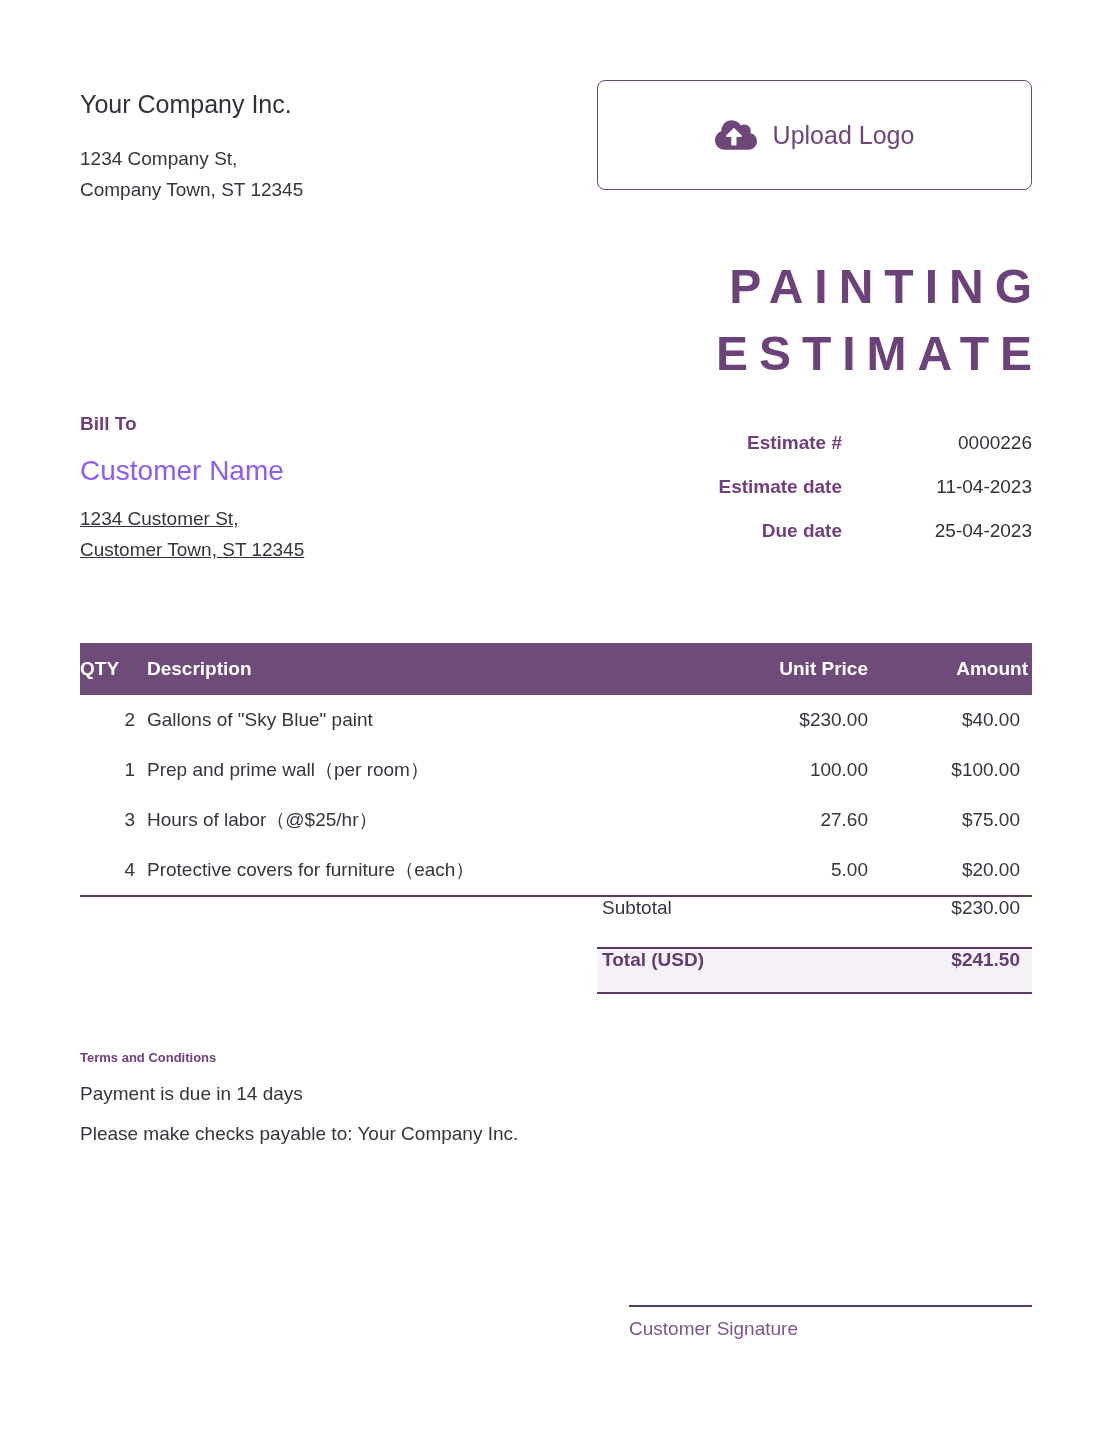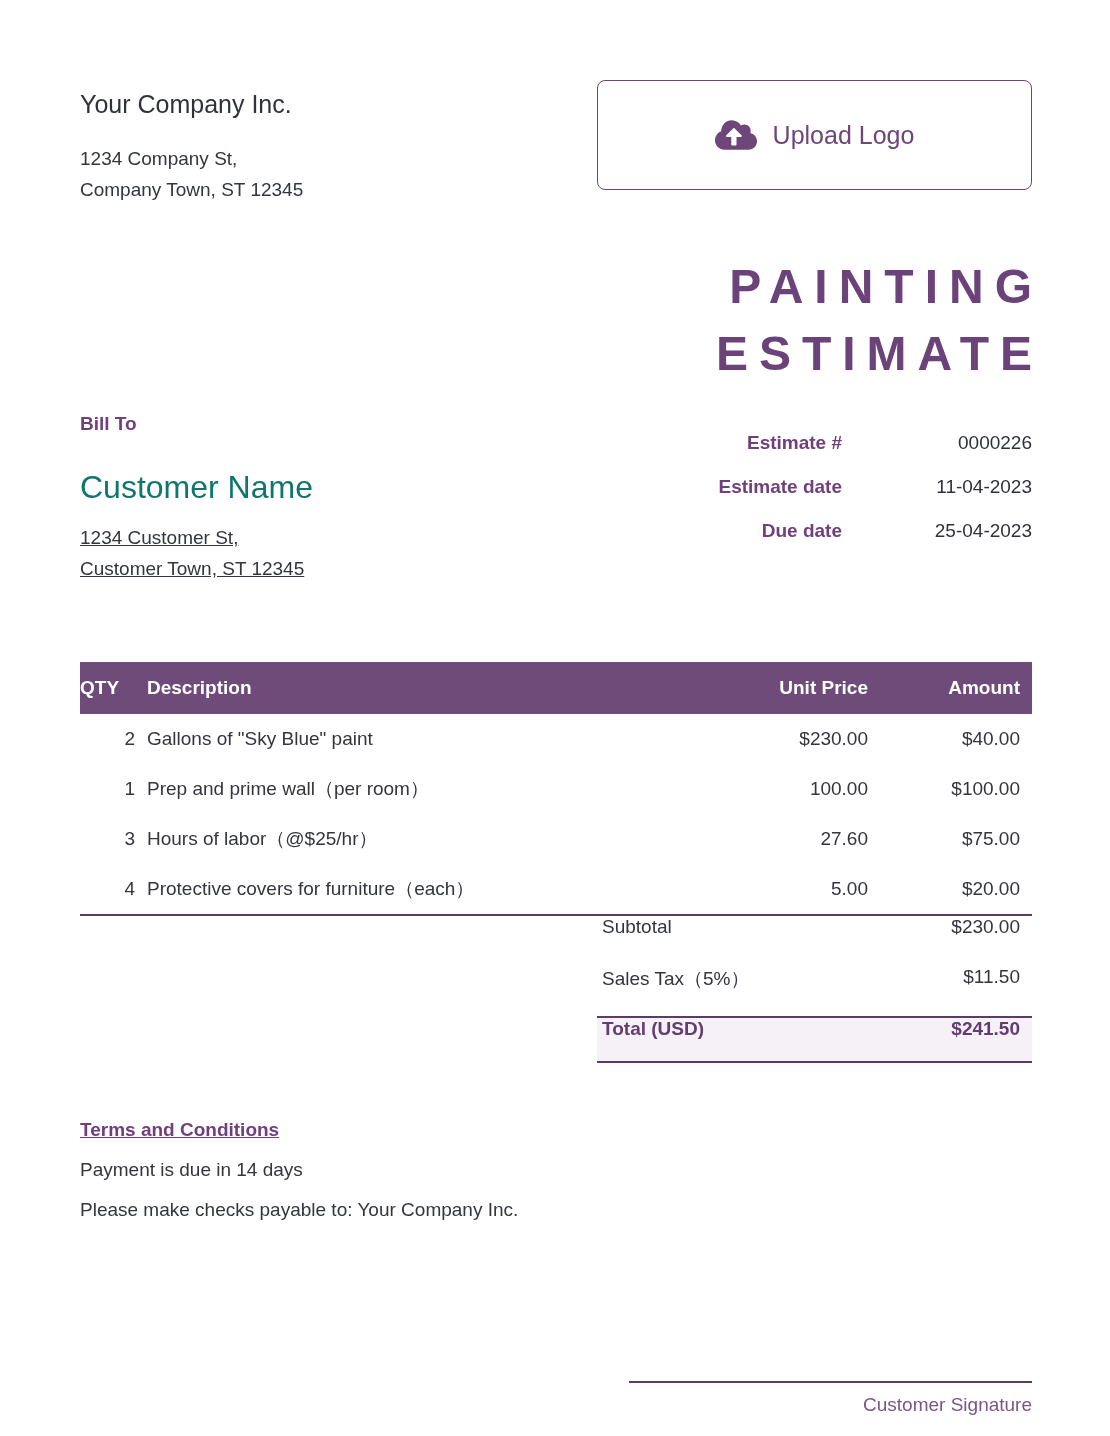--- a/index.html
+++ b/index.html
@@ -33,38 +33,38 @@
     text-align:right;
     font-size:48px; font-weight:bold;
     letter-spacing:11px; margin-right:-11px;
     line-height:67px;
     color:#6b4279;
   }
 
   
   .info-row { display:flex; justify-content:space-between; margin-top:26px; }
   .billto-heading { font-size:19px; font-weight:bold; color:#71407c; }
-  .billto-name { font-size:32px; color:#0f766e; margin-top:34px; }
+  .billto-name { font-size:28px; color:#8b5cf6; margin-top:20px; }
   .billto-address { font-size:19px; line-height:31px; margin-top:16px;text-decoration:underline; }
 
   .meta { width:435px; margin-top:8px; }
   .meta-row { display:flex; align-items:center; height:44px; }
   .meta-label { flex:1; text-align:right; font-size:19px; font-weight:bold; color:#71407c; }
   .meta-value { width:190px; text-align:right; font-size:19px; color:#2f3339; }
 
   
   .items { width:100%; border-collapse:collapse; margin-top:78px; }
   .items thead th {
     background:#6f4b7a; color:#ffffff; font-weight:bold; font-size:19px;
     height:52px; vertical-align:middle;
   }
   .items th.qty { width:55px; text-align:left; }
   .items th.desc { text-align:left; padding-left:12px; }
   .items th.price { width:160px; text-align:right; padding-right:10px; }
-  .items th.amount { width:154px; text-align:right; padding-right:12px; }
+  .items th.amount { width:154px; text-align:right; padding-right:4px; }
   .items td { height:50px; font-size:19px; vertical-align:middle; color:#33363c; }
   .items td.qty { text-align:right; }
   .items td.desc { padding-left:12px; }
   .items td.price { text-align:right; padding-right:10px; }
   .items td.amount { text-align:right; padding-right:12px; }
 
   .divider { height:2px; background:#5d3b67; }
 
   
   .totals { width:435px; margin-left:auto; }
@@ -77,29 +77,29 @@
     border-top:2px solid #5d3b67;
     border-bottom:2px solid #5d3b67;
     font-weight:bold;
   }
   .totals-row.grand .t-label, .totals-row.grand .t-value {
     color:#633c70; font-weight:bold;
   }
 
   
   .terms { margin-top:56px; }
-  .terms-heading { font-size:19px; font-weight:bold; color:#71407c;text-decoration:underline; }
+  .terms-heading { font-size:13px; font-weight:bold; color:#71407c; }
   .terms-line { font-size:19px; margin-top:18px; color:#33363c; }
 
   
   .signature {
     width:403px; margin-left:auto; margin-top:160px;
     border-top:2px solid #5d3b67;
     padding-top:11px;
-    text-align:right;
+    text-align:left;
   }
   .signature .sig-label { font-size:19px; color:#7d5588; }
 </style>
 </head>
 <body>
 
 <div class="page">
 
   <div class="top-row">
     <div>
@@ -188,24 +188,20 @@
     </tbody>
   </table>
 
   <div class="divider"></div>
 
   <div class="totals">
     <div class="totals-row">
       <div class="t-label">Subtotal</div>
       <div class="t-value">$230.00</div>
     </div>
-    <div class="totals-row">
-      <div class="t-label">Sales Tax（5%）</div>
-      <div class="t-value">$11.50</div>
-    </div>
     <div class="totals-row grand">
       <div class="t-label">Total (USD)</div>
       <div class="t-value">$241.50</div>
     </div>
   </div>
 
   <div class="terms">
     <div class="terms-heading">Terms and Conditions</div>
     <div class="terms-line">Payment is due in 14 days</div>
     <div class="terms-line">Please make checks payable to: Your Company Inc.</div>

